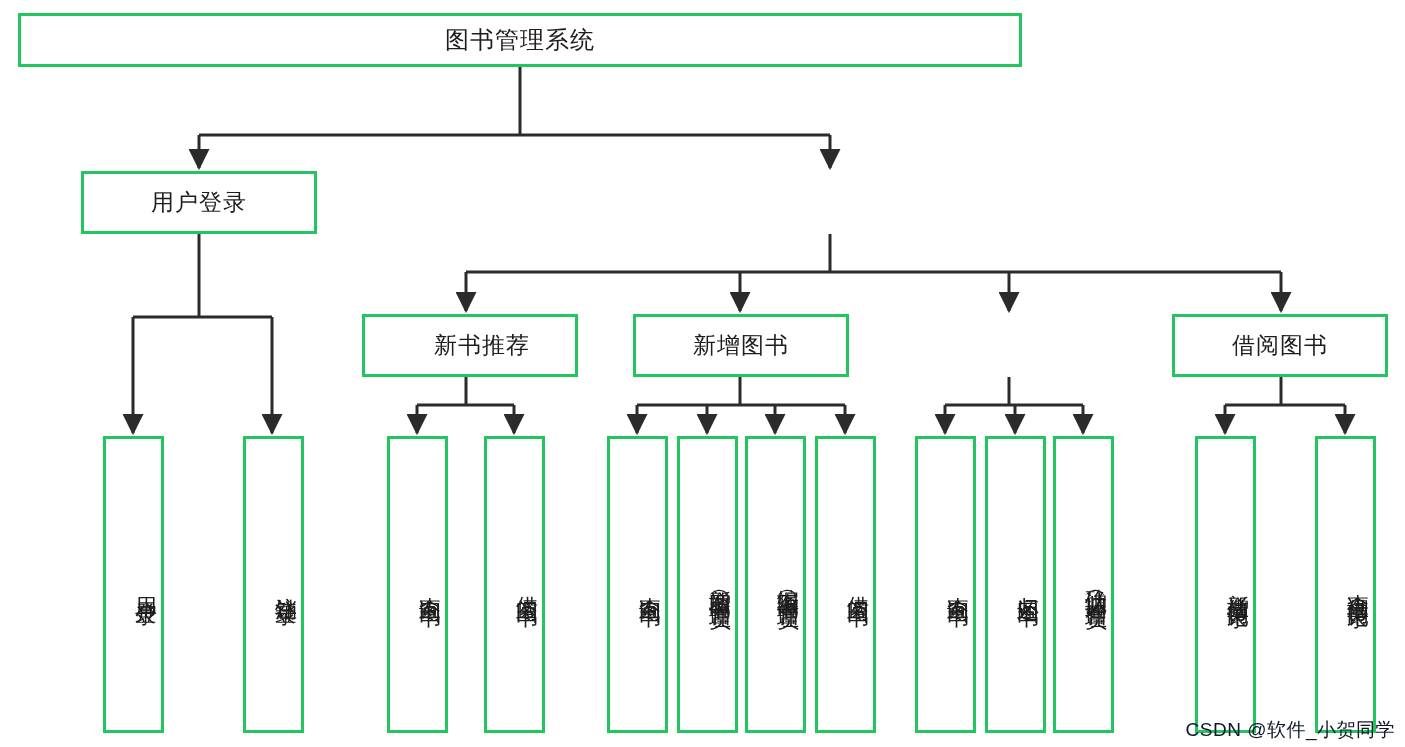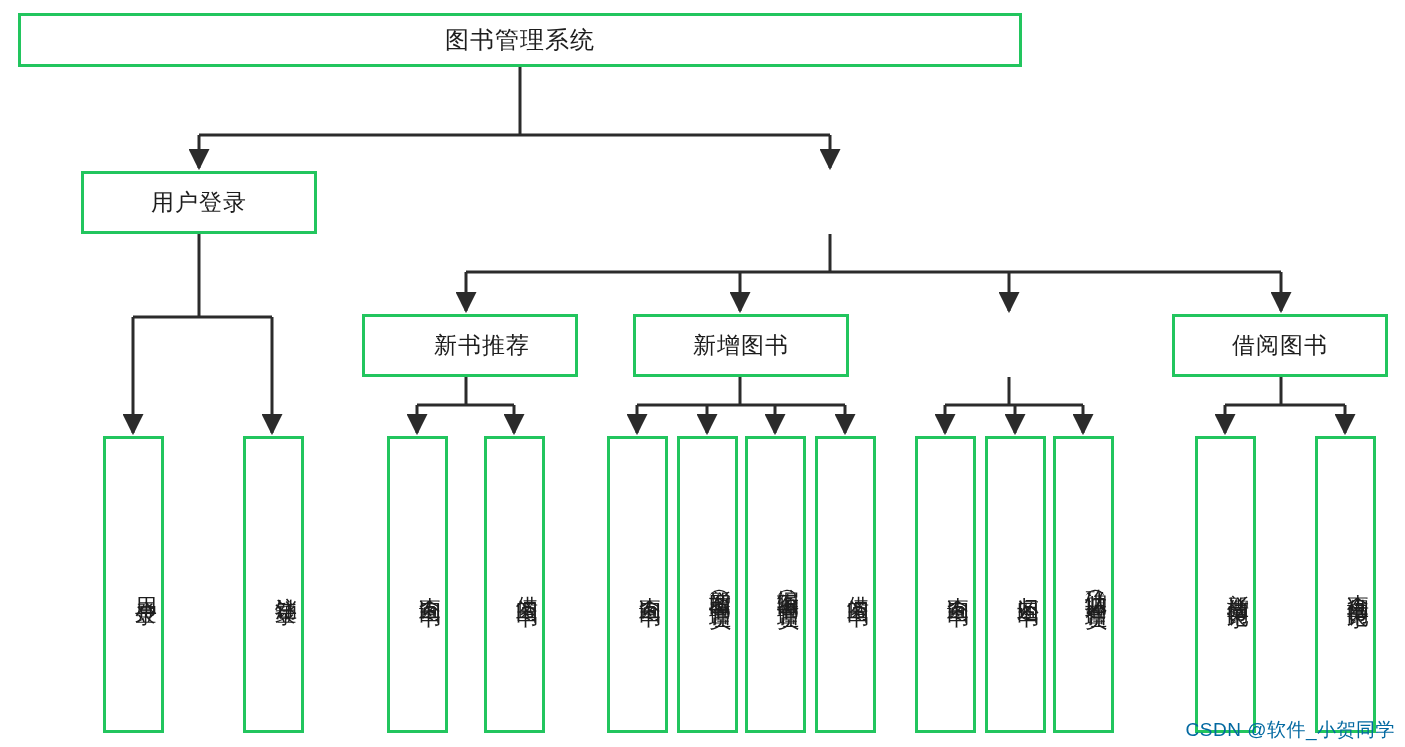--- a/index.html
+++ b/index.html
@@ -59,21 +59,21 @@
     writing-mode: vertical-rl;
     text-orientation: upright;
     display: block;
     white-space: nowrap;
   }
   .watermark {
     position: absolute;
     right: 10px;
     bottom: 4px;
     font-size: 19px;
-    color: #0369a1;
+    color: #0f172a;
     white-space: nowrap;
     letter-spacing: 0.5px;
   }
 </style>
 </head>
 <body>
 
 <div id="canvas">
 
   <svg class="edges" viewBox="0 0 1405 747" xmlns="http://www.w3.org/2000/svg">

